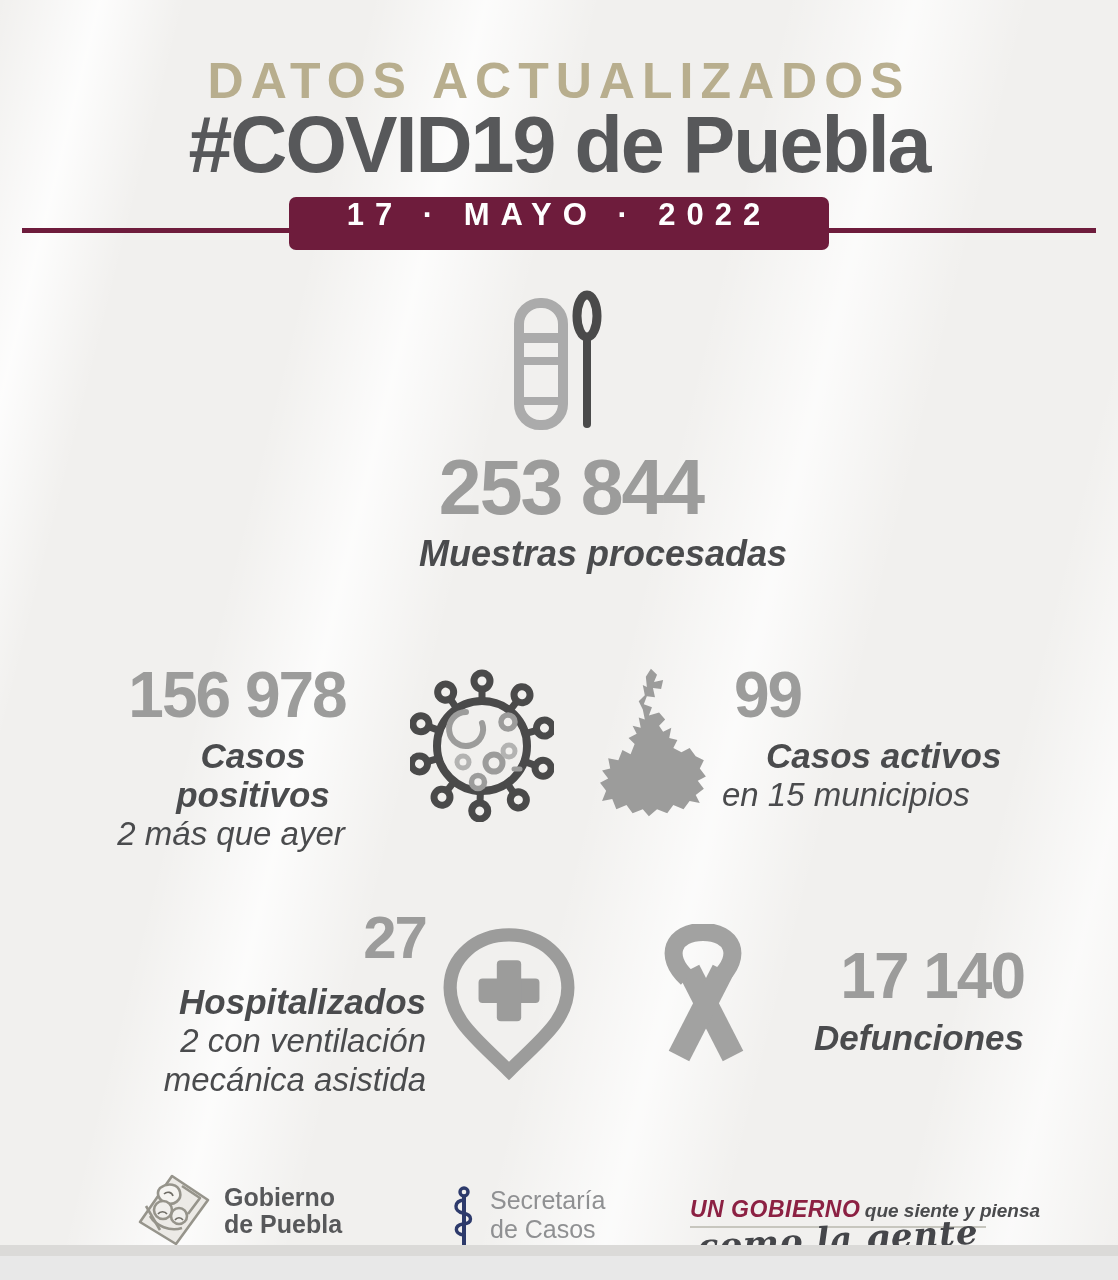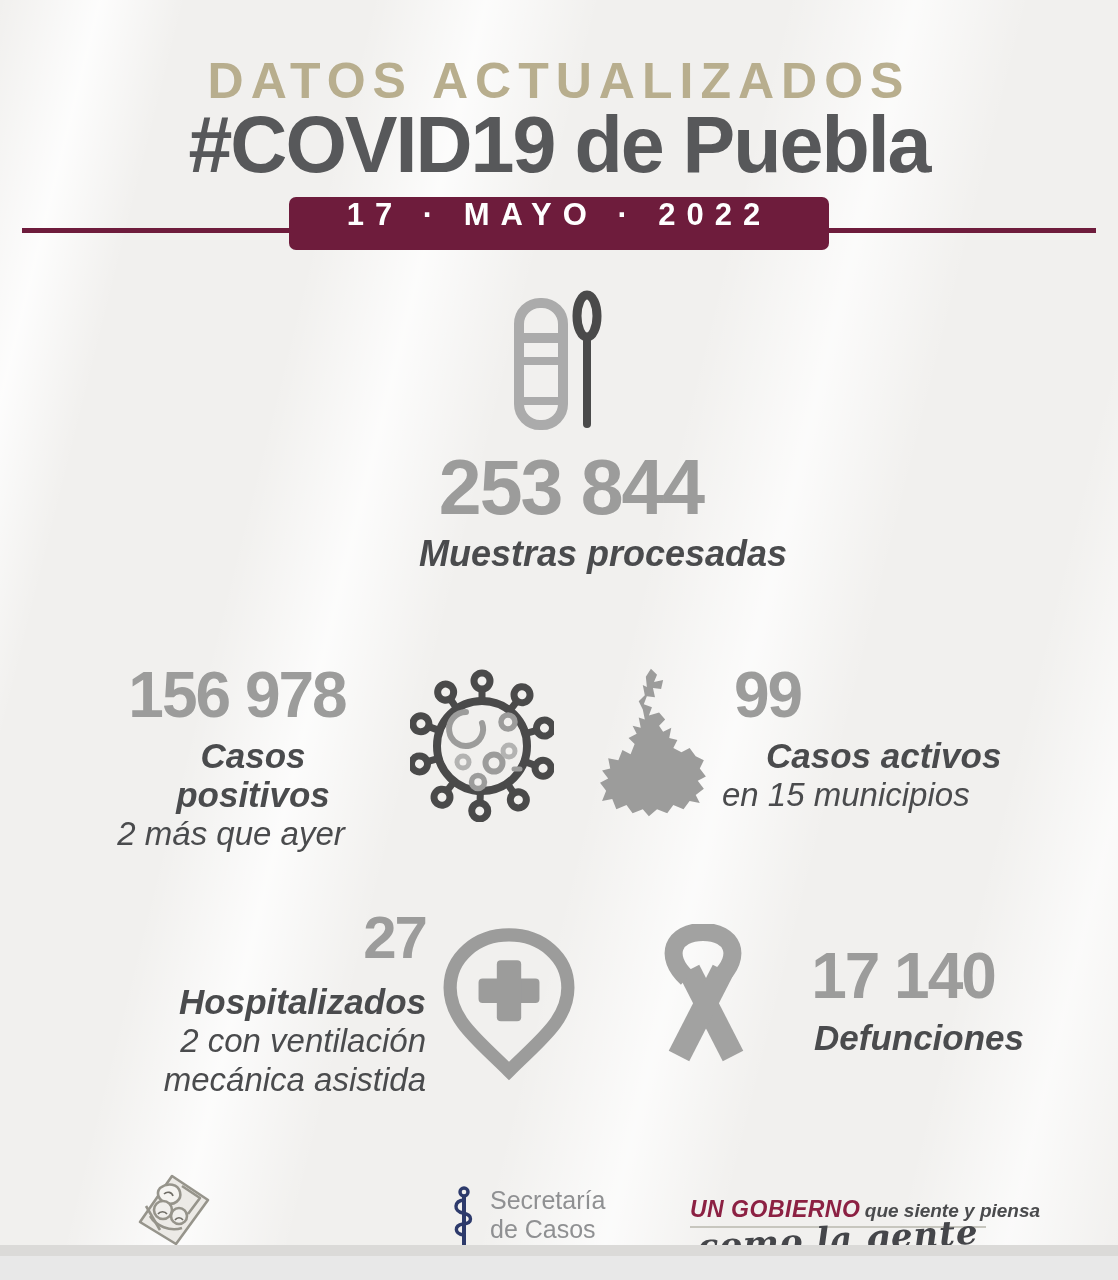--- a/index.html
+++ b/index.html
@@ -63,21 +63,21 @@
   .stat-active{position:absolute;left:722px;top:663px;text-align:left;}
   .stat-active .big-num{font-size:64px;}
   .stat-active .lbl{font-size:35px;margin-top:9px;}
   .stat-active .sub{font-size:33px;margin-top:2px;}
 
   .stat-hosp{position:absolute;left:58px;top:908px;width:368px;text-align:right;}
   .stat-hosp .big-num{font-size:60px;}
   .stat-hosp .lbl{font-size:35px;margin-top:14px;}
   .stat-hosp .sub{font-size:33px;margin-top:2px;}
 
-  .stat-deaths{position:absolute;left:770px;top:944px;text-align:center;}
+  .stat-deaths{position:absolute;left:770px;top:944px;text-align:right;}
   .stat-deaths .big-num{font-size:64px;}
   .stat-deaths .lbl{font-size:35px;margin-top:10px;}
 
   .icon-abs{position:absolute;}
 
   
   .gob{position:absolute;left:130px;top:1170px;display:flex;align-items:center;gap:8px;}
   .gob-text{font-size:25px;font-weight:bold;color:#57585a;line-height:1.08;}
   .salud{position:absolute;left:450px;top:1186px;display:flex;align-items:flex-start;gap:12px;}
   .salud-text{font-size:25px;color:#8f9092;line-height:1.14;}
@@ -227,20 +227,24 @@
         <path d="M20 46 C26 56 40 62 52 58"></path>
         <path d="M52 16 L70 28 L58 44"></path>
         <line x1="16" y1="36" x2="30" y2="60"></line>
       </g>
       <g stroke="#6f6d66" stroke-width="1.6" fill="none">
         <path d="M34 24 C37 21 42 22 43 26"></path>
         <path d="M28 44 C30 41 35 41 37 44"></path>
         <path d="M45 50 C47 47 51 47 53 50"></path>
       </g>
     </svg>
+    <div class="gob-text">
+      <div>Gobierno</div>
+      <div>de Puebla</div>
+    </div>
   </div>
 
   <div class="salud">
     <svg width="28" height="62" viewBox="0 0 28 62">
       <g stroke="#2d3a6b" fill="none" stroke-linecap="round">
         <circle cx="14" cy="6" r="4" stroke-width="3.4"></circle>
         <line x1="14" y1="11" x2="14" y2="59" stroke-width="4"></line>
         <path d="M14 14 C4 15 3 25 13 27 C23 29 23 37 13 38 C4 39.5 4 48 14 49" stroke-width="3.4"></path>
       </g>
     </svg>

